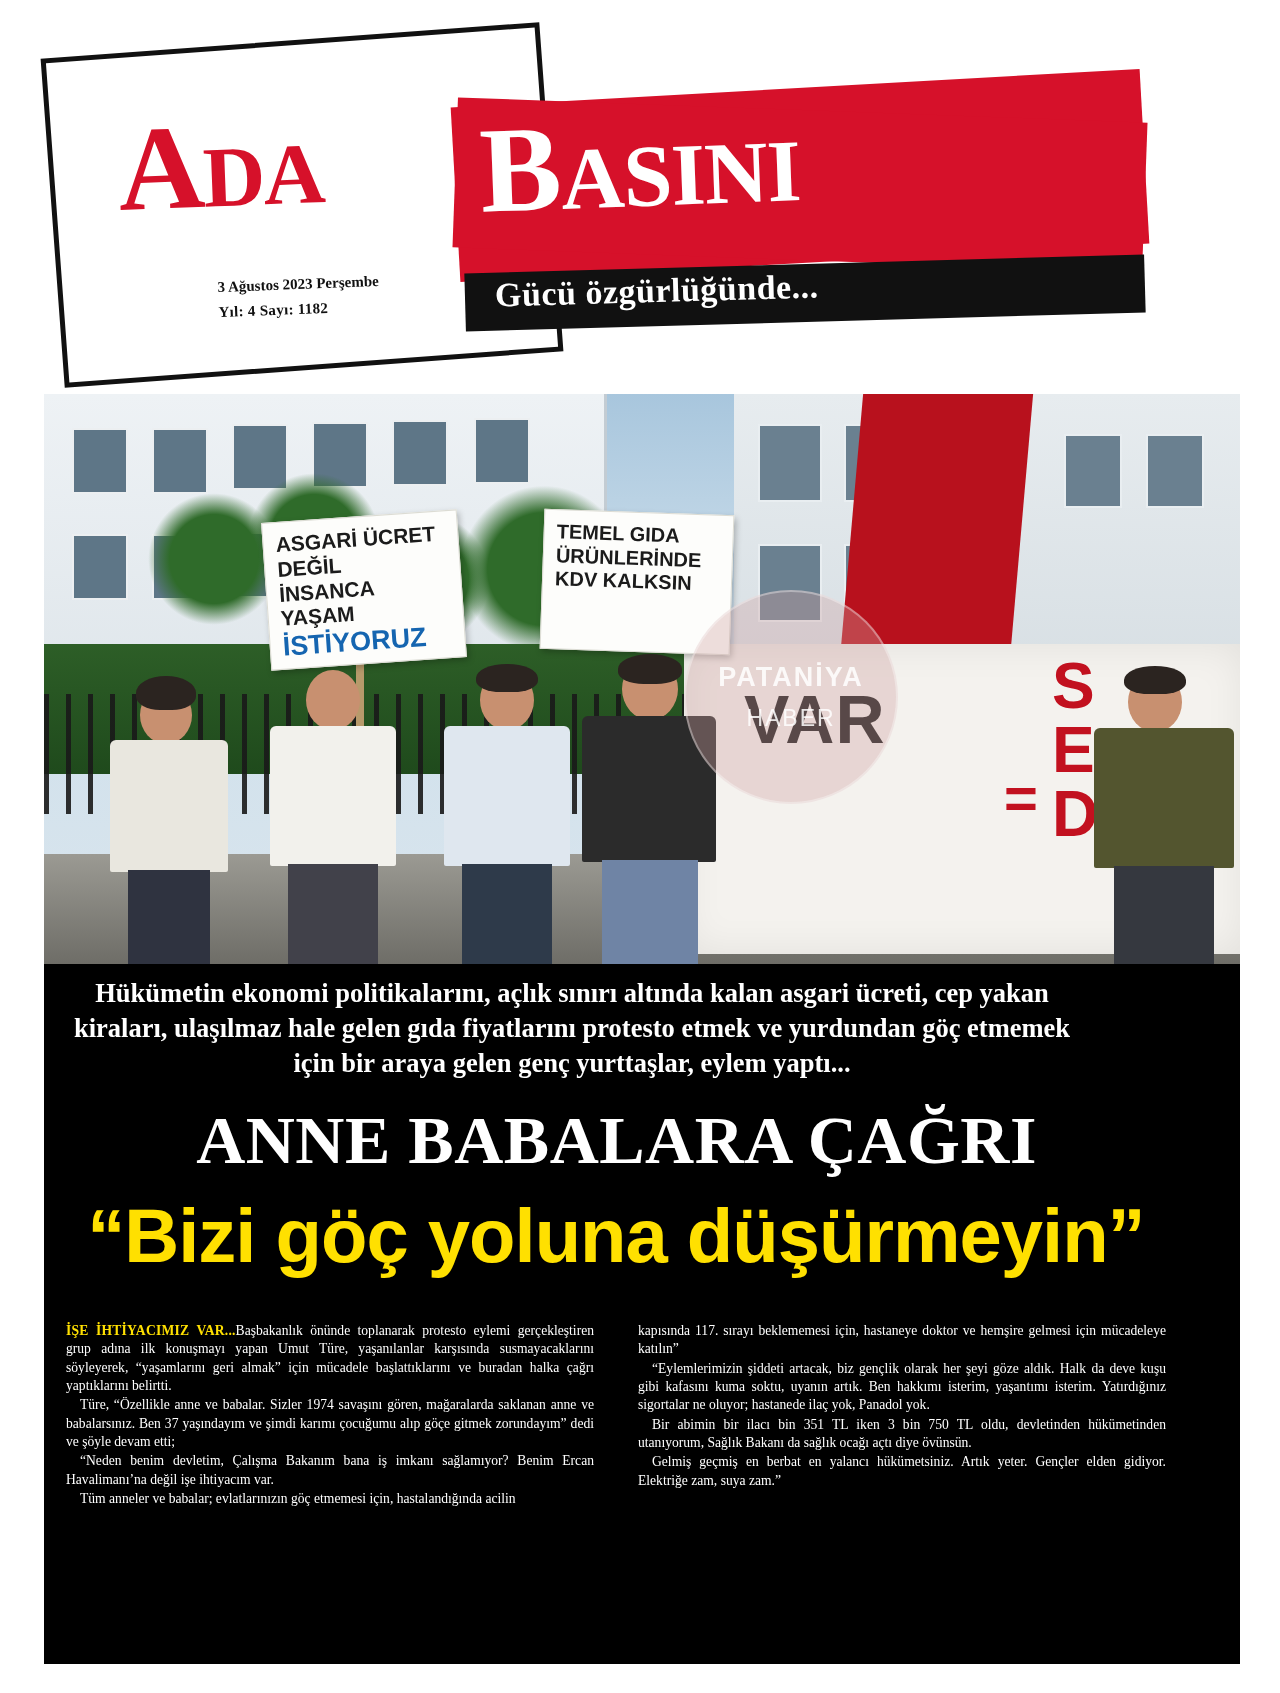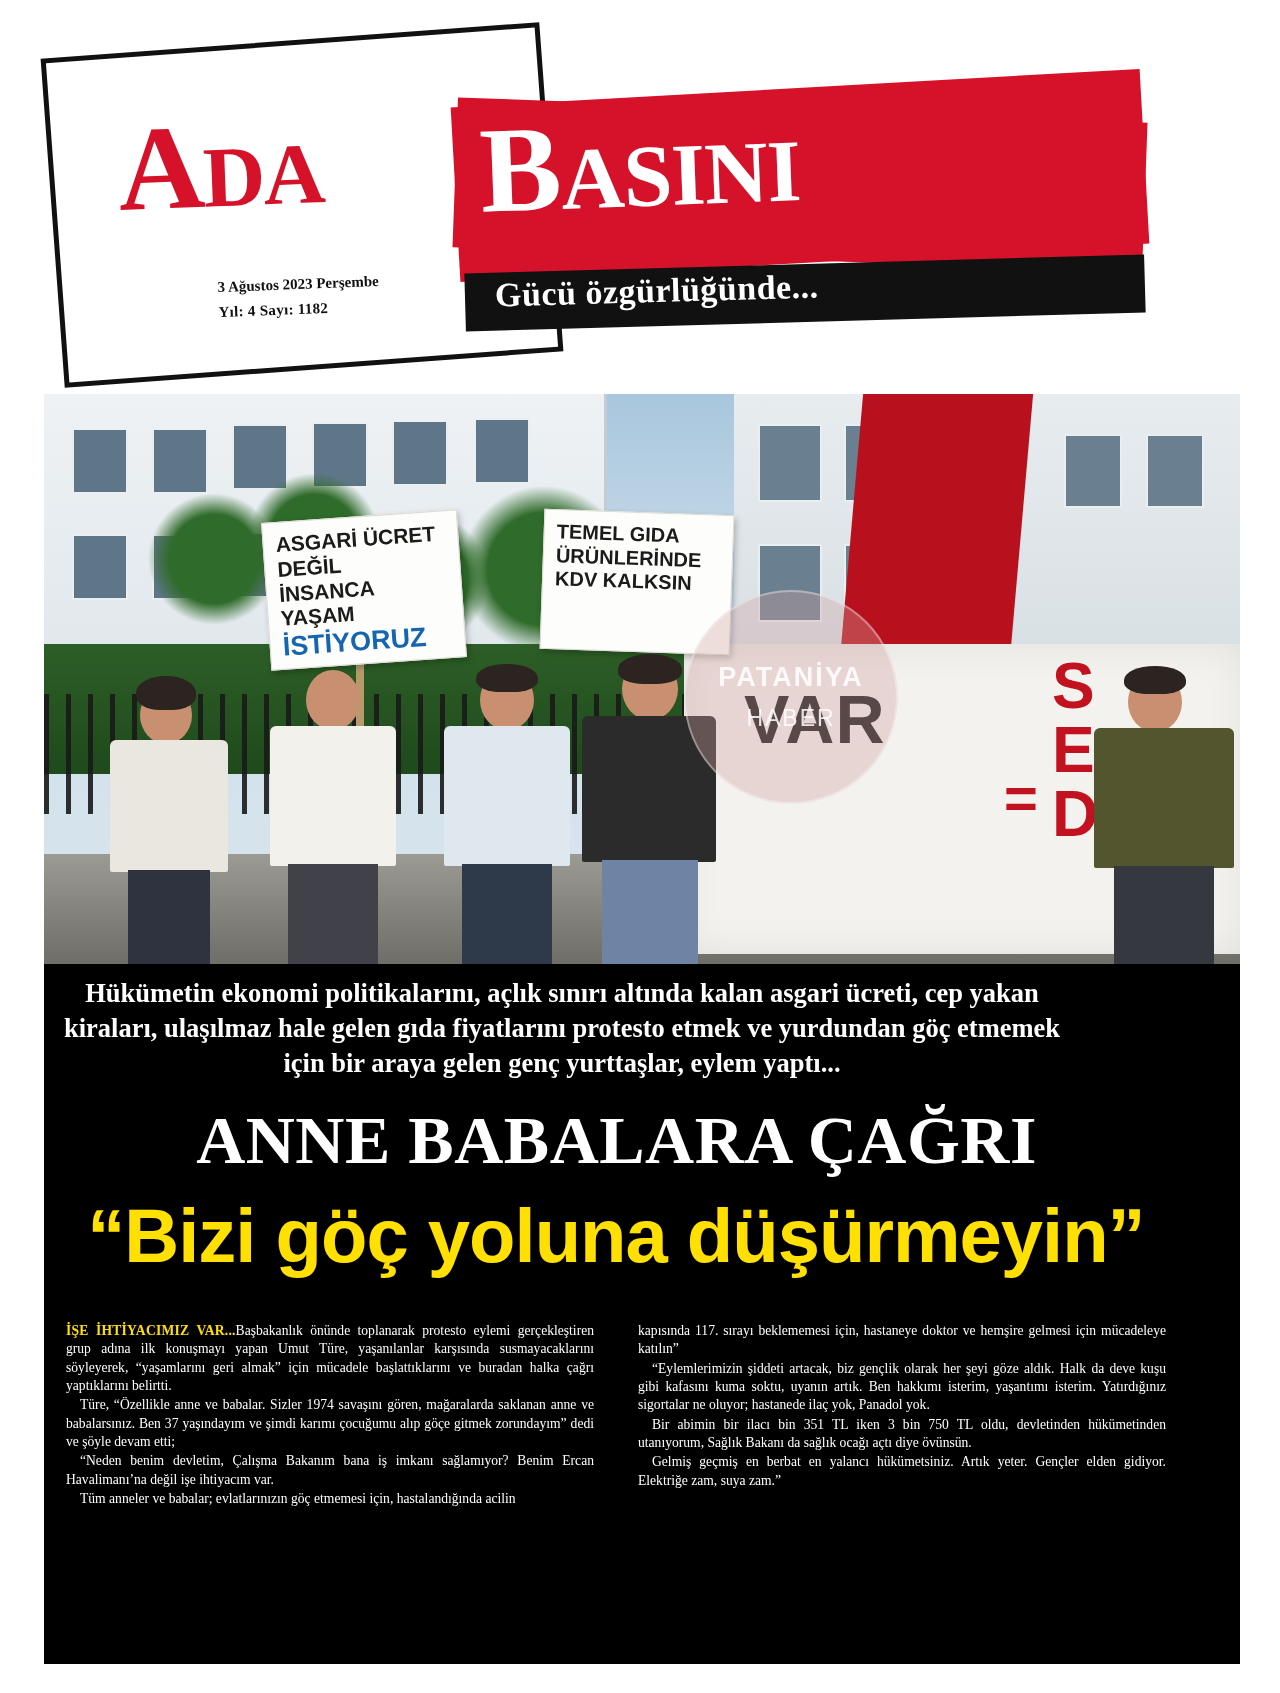--- a/index.html
+++ b/index.html
@@ -274,21 +274,21 @@
     font-family: "Liberation Sans", sans-serif;
     color: rgba(255,255,255,0.85);
     letter-spacing: 2px;
   }
   .watermark .w1 { font-size: 27px; font-weight: bold; }
   .watermark .w2 { font-size: 23px; margin-top: 12px; }
 
   
   .kicker {
     position: absolute;
-    left: 62px;
+    left: 72px;
     top: 976px;
     width: 1000px;
     font-family: "Liberation Serif", serif;
     font-size: 26.5px;
     font-weight: bold;
     color: #ffffff;
     line-height: 1.33;
     text-align: center;
   }
   .headline {

